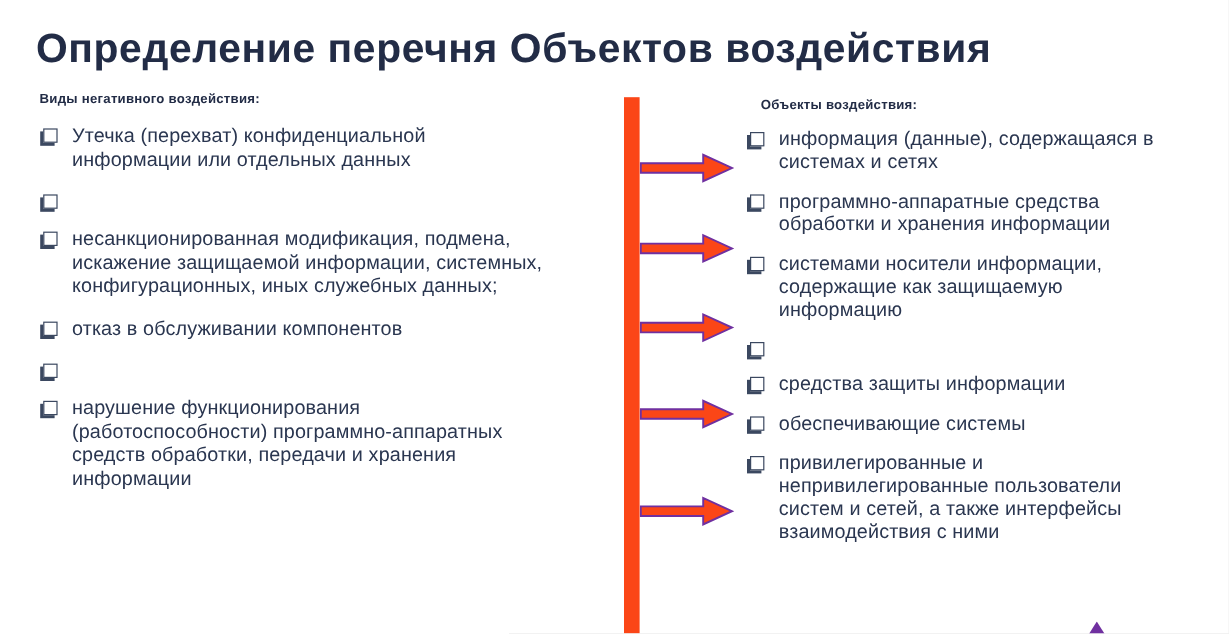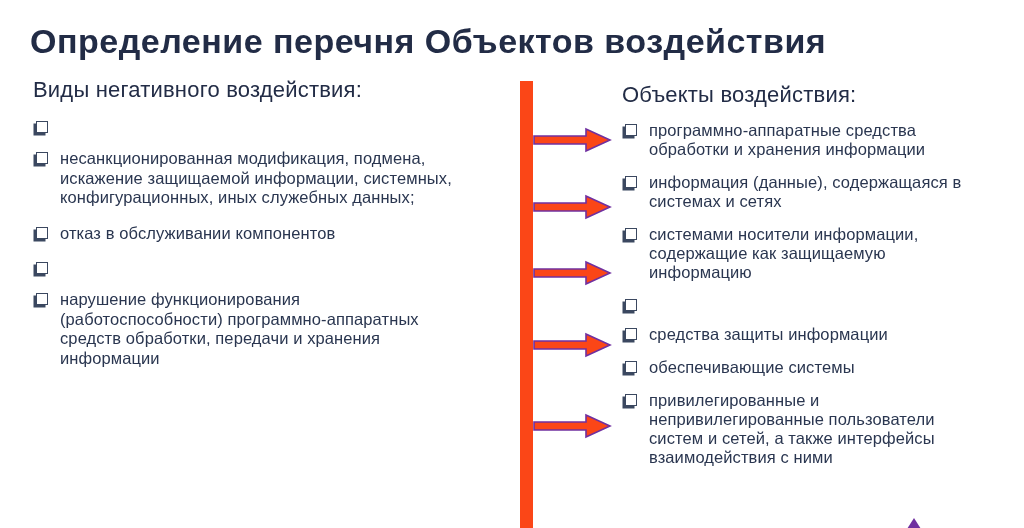--- a/index.html
+++ b/index.html
@@ -28,27 +28,27 @@
     color: var(--title-navy);
     white-space: nowrap;
   }
   .col {
     position: absolute;
     color: var(--body-navy);
   }
   .col-left  { left: 33px;  top: 77px;  width: 478px; }
   .col-right { left: 622px; top: 82px;  width: 392px; }
   .col-header {
-    font-size: 22px;
-    font-weight: normal;
+    font-size: 11px;
+    font-weight: bold;
     color: var(--title-navy);
     margin-bottom: 15px;
     letter-spacing: 0.2px;
   }
-  .col-right .col-header { margin-bottom: 13px; }
+  .col-right .col-header { margin-bottom: 13px; margin-left: 12px; }
   ul.bullets { list-style: none; }
   li.bullet-item {
     display: flex;
     align-items: flex-start;
     margin-bottom: 16px;
   }
   .col-right li.bullet-item { margin-bottom: 14px; }
   .checkbox {
     flex: 0 0 auto;
     width: 12px;
@@ -105,20 +105,25 @@
 
 <div class="slide">
 
   <h1 class="title">Определение перечня Объектов воздействия</h1>
 
   <div class="col col-left">
     <div class="col-header">Виды негативного воздействия:</div>
     <ul class="bullets">
         <li class="bullet-item">
           <span class="checkbox"></span>
+          <span class="bullet-text">Утечка (перехват) конфиденциальной
+информации или отдельных данных</span>
+        </li>
+        <li class="bullet-item">
+          <span class="checkbox"></span>
         </li>
         <li class="bullet-item">
           <span class="checkbox"></span>
           <span class="bullet-text">несанкционированная модификация, подмена,
 искажение защищаемой информации, системных,
 конфигурационных, иных служебных данных;</span>
         </li>
         <li class="bullet-item">
           <span class="checkbox"></span>
           <span class="bullet-text">отказ в обслуживании компонентов</span>
@@ -162,27 +167,27 @@
     <svg viewBox="0 0 79 28">
         <polygon points="1,10 53,10 53,3 77,14 53,25 53,18 1,18"></polygon>
       </svg>
   </div>
 
   <div class="col col-right">
     <div class="col-header">Объекты воздействия:</div>
     <ul class="bullets">
         <li class="bullet-item">
           <span class="checkbox"></span>
+          <span class="bullet-text">информация (данные), содержащаяся в
+системах и сетях</span>
+        </li>
+        <li class="bullet-item">
+          <span class="checkbox"></span>
           <span class="bullet-text">программно-аппаратные средства
 обработки и хранения информации</span>
-        </li>
-        <li class="bullet-item">
-          <span class="checkbox"></span>
-          <span class="bullet-text">информация (данные), содержащаяся в
-системах и сетях</span>
         </li>
         <li class="bullet-item">
           <span class="checkbox"></span>
           <span class="bullet-text">системами носители информации,
 содержащие как защищаемую
 информацию</span>
         </li>
         <li class="bullet-item">
           <span class="checkbox"></span>
         </li>

